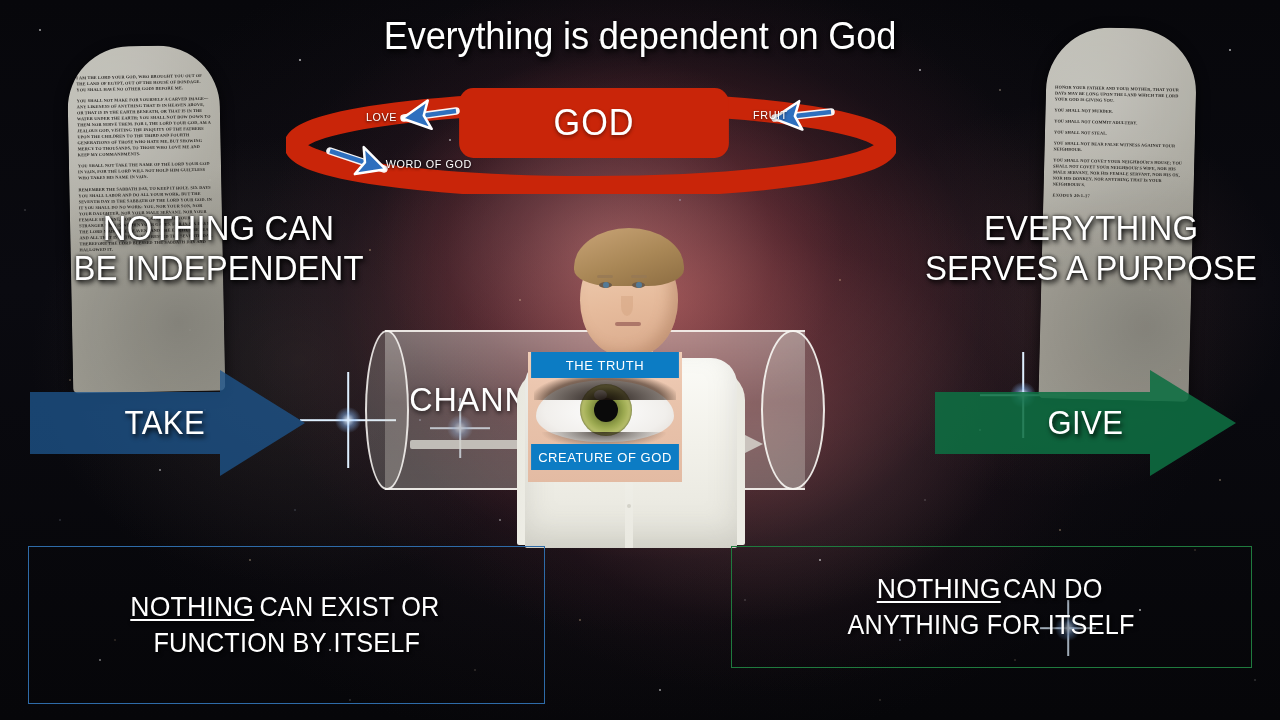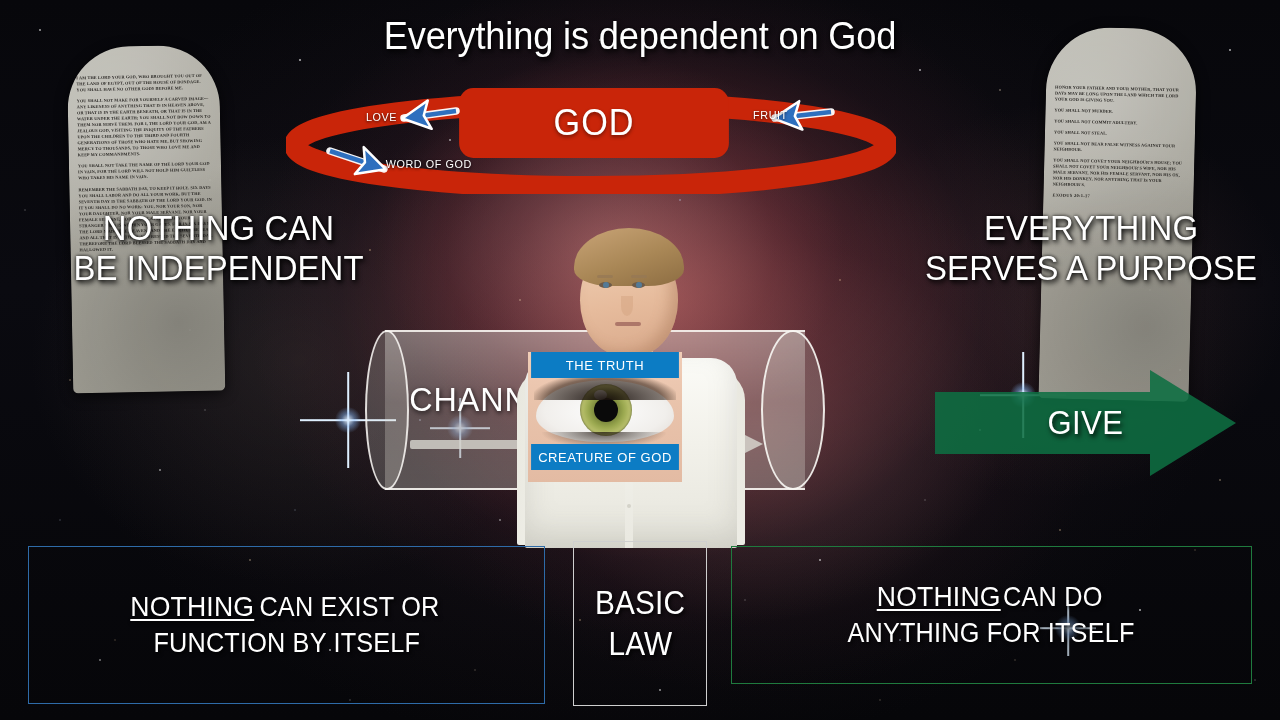--- a/index.html
+++ b/index.html
@@ -298,21 +298,21 @@
   
   .bbox{
     position:absolute;display:flex;align-items:center;justify-content:center;
     text-align:center;color:#ffffff;
     font-size:28px;line-height:1.28;letter-spacing:.2px;
     text-shadow:2px 2px 4px rgba(0,0,0,.9);
   }
   .bbox span{transform:scaleX(.95);display:inline-block;}
   .bbox.left{left:28px;top:546px;width:517px;height:158px;border:1.5px solid #2e6ba8;}
   .bbox.mid{left:573px;top:541px;width:134px;height:165px;border:1.5px solid #cfcfcf;font-size:33px;line-height:1.24;}
-  .bbox.right{left:731px;top:546px;width:521px;height:138px;border:1.5px solid #1f7a3e;}
+  .bbox.right{left:731px;top:546px;width:521px;height:122px;border:1.5px solid #1f7a3e;}
   .u{text-decoration:underline;text-underline-offset:3px;}
 </style>
 </head>
 <body>
 
 <div class="stage">
 
   <div class="bg">
     <div class="deep"></div>
     <div class="stars"></div>
@@ -393,20 +393,25 @@
   <div class="side-head l">
     <div>NOTHING CAN</div>
     <div>BE INDEPENDENT</div>
   </div>
 
   <div class="side-head r">
     <div>EVERYTHING</div>
     <div>SERVES A PURPOSE</div>
   </div>
 
+  <div class="arrow take">
+    <div class="shaft"></div>
+    <div class="head"></div>
+    <div class="lbl">TAKE</div>
+  </div>
 
   <div class="arrow give">
     <div class="shaft"></div>
     <div class="head"></div>
     <div class="lbl">GIVE</div>
   </div>
 
   <div class="cyl">
     <div class="body"></div>
     <div class="cap-l"></div>
@@ -453,26 +458,20 @@
     <div class="band bot">CREATURE OF GOD</div>
   </div>
 
   <div class="bbox left">
     <span>
       <u class="u">NOTHING</u><span> CAN EXIST OR</span><br>
       <span>FUNCTION BY ITSELF</span>
     </span>
   </div>
 
-  <div class="bbox mid">
-    <span>
-      <span>BASIC</span><br>
-      <span>LAW</span>
-    </span>
-  </div>
 
   <div class="bbox right">
     <span>
       <u class="u">NOTHING</u><span> CAN DO</span><br>
       <span>ANYTHING FOR ITSELF</span>
     </span>
   </div>
 
 </div>
 

